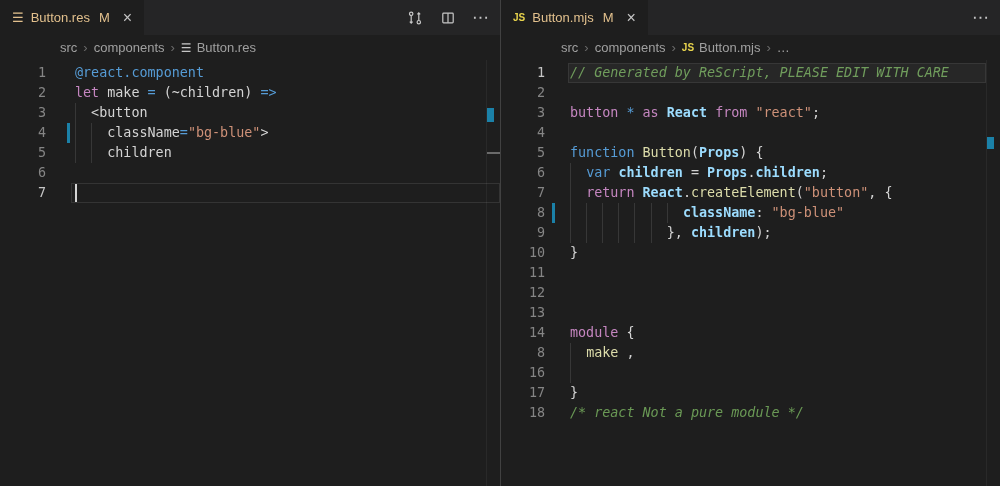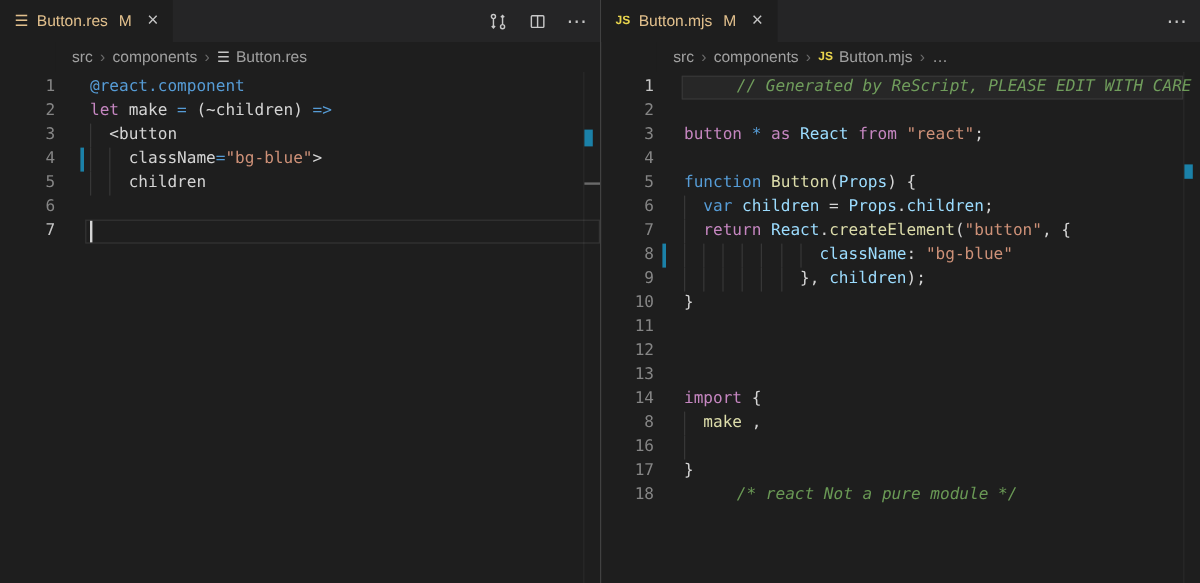--- a/index.html
+++ b/index.html
@@ -49,24 +49,24 @@
   .egroup.right .mk { width:25px; }
   .mk .bar { position:absolute; top:0; bottom:0; width:3px; background:var(--gutterMod); }
   .egroup.left  .mk .bar { left:21px; }
   .egroup.right .mk .bar { left:7px; }
   .code { flex:1; white-space:pre; position:relative; color:var(--txt); }
   .g { position:absolute; top:0; bottom:0; width:1px; background:#373737; }
 
   .t-kw  { color:var(--kw); }
   .t-ctl { color:var(--ctl); }
   .t-str { color:var(--str); }
-  .t-var { color:var(--var); }
+  .t-var { color:var(--var);font-weight:bold; }
   .t-fn  { color:var(--fn); }
   .t-txt { color:var(--txt); }
-  .t-cmt { color:var(--cmt); font-style:italic;margin-left:44px; }
+  .t-cmt { color:var(--cmt); font-style:italic; }
 
   .cl.cur .ln { color:#c6c6c6; }
   .cl.cur-border .code::after { content:''; position:absolute; top:0; bottom:0;
       left:-4px; right:0; border:1px solid rgba(255,255,255,0.10); pointer-events:none; }
   .cl.cur-fill .code::after { content:''; position:absolute; top:0; bottom:0;
       left:-2px; right:14px; background:rgba(255,255,255,0.045);
       border:1px solid rgba(255,255,255,0.08); pointer-events:none; }
   .cursor { position:absolute; left:0; top:1px; height:18px; width:2px; background:#d4d4d4; }
 
   .ruler { position:absolute; top:0; right:0; bottom:0; width:14px;
@@ -249,21 +249,21 @@
             <span class="mk"></span>
           </div>
           <div class="cl">
             <span class="ln">13</span>
             <span class="mk"></span>
             <span class="code"></span>
           </div>
           <div class="cl">
             <span class="ln">14</span>
             <span class="mk"></span>
-            <span class="code"><span class="t-ctl">import</span><span class="t-txt"> {</span></span>
+            <span class="code"><span class="t-ctl">module</span><span class="t-txt"> {</span></span>
           </div>
           <div class="cl">
             <span class="ln">8</span>
             <span class="mk"></span>
             <span class="code"><i class="g" style="left: 0ch;"></i><span class="t-txt">  </span><span class="t-fn">make</span><span class="t-txt"> ,</span></span>
           </div>
           <div class="cl">
             <span class="ln">16</span>
             <span class="mk"></span>
             <span class="code"><i class="g" style="left: 0ch;"></i><span class="t-txt">  </span></span>

